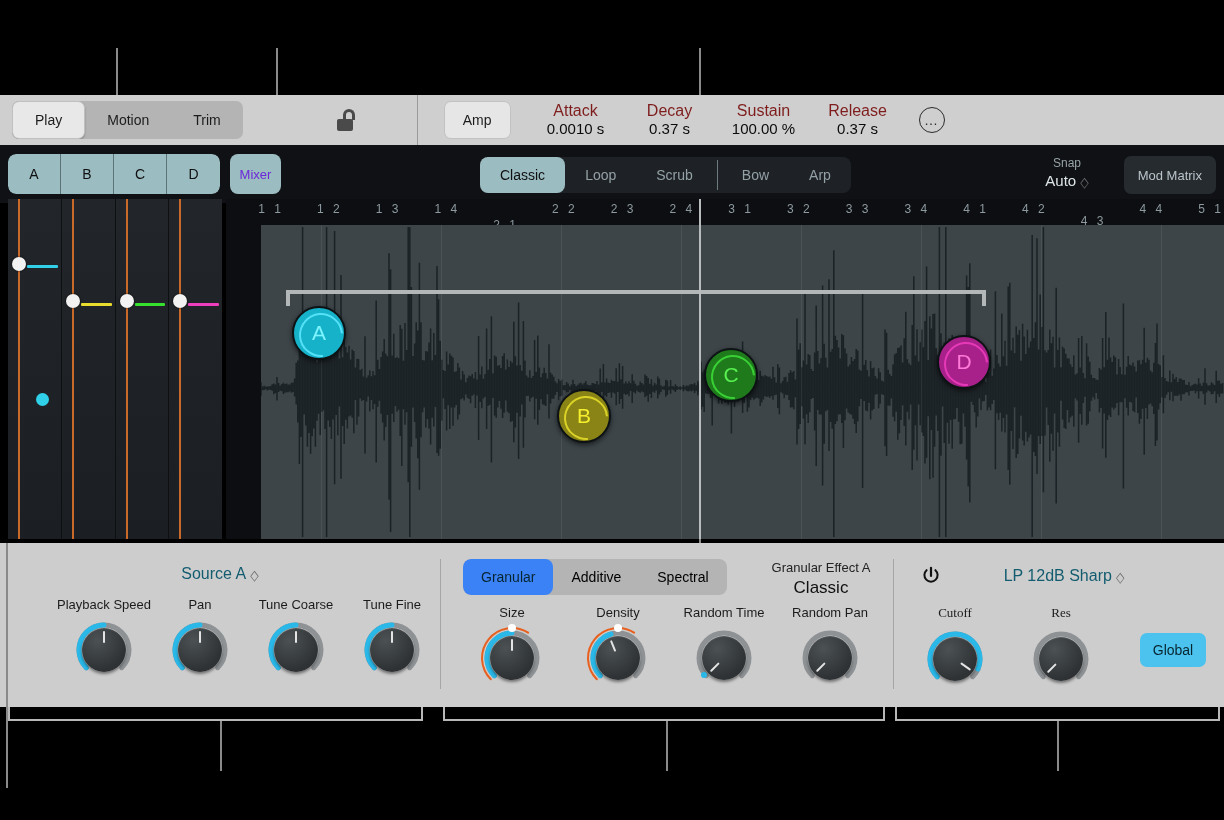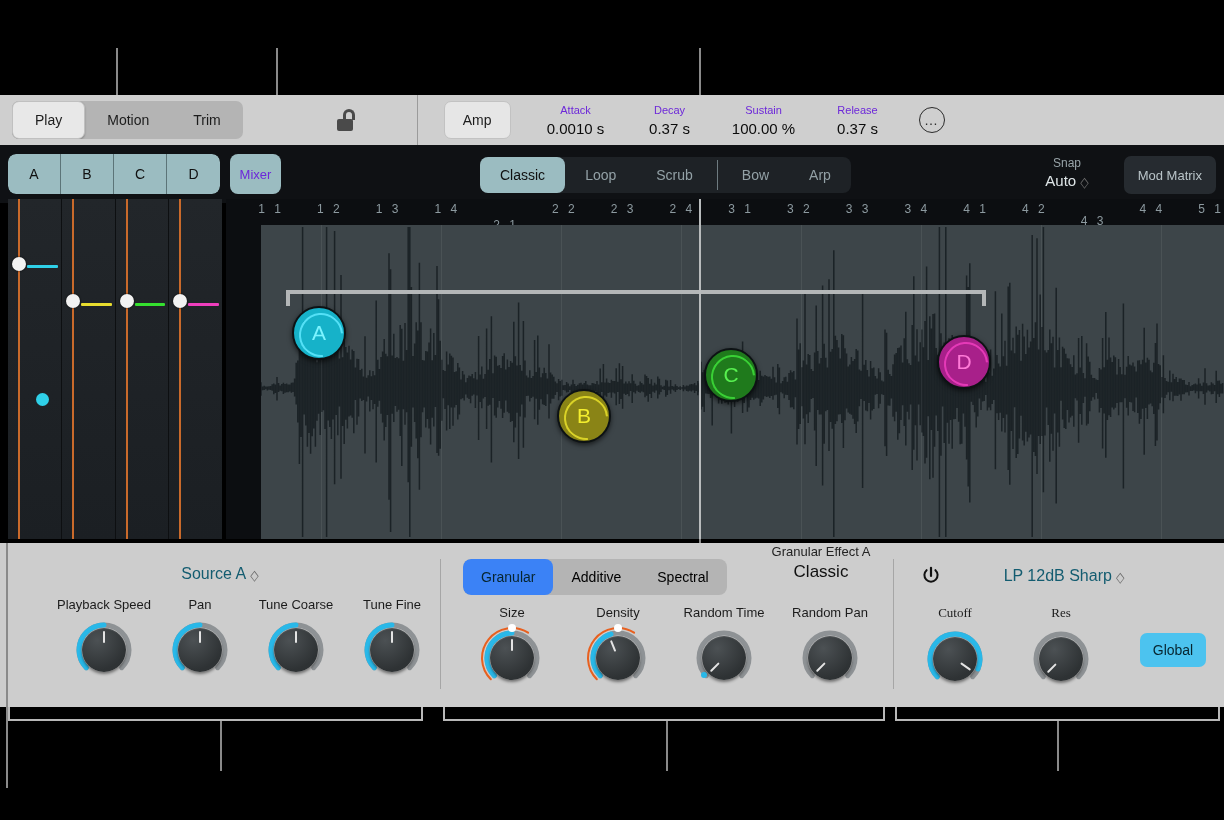--- a/index.html
+++ b/index.html
@@ -51,21 +51,21 @@
   .chev { display: inline-block; font-size: 11px; color: #6c6c6c; margin-left: 4px;
     transform: scaleY(1.3); }
 
   .amp-btn {
     margin-left: 26px; height: 38px; padding: 0 18px; display: flex;
     align-items: center; justify-content: center; font-size: 14px; color: #1c1c1c;
     background: #e6e6e6; border: 1px solid #c2c2c2; border-radius: 7px; cursor: pointer;
   }
   .adsr { display: flex; align-items: center; margin-left: 18px; }
   .adsr-cell { width: 94px; text-align: center; }
-  .adsr-lbl { font-size: 11px; color: #6d28d9; line-height: 17px; }
+  .adsr-lbl { font-size: 16px; color: #7f1d1d; line-height: 17px; }
   .adsr-val { font-size: 15px; color: #0b0b0b; line-height: 20px; }
   .more-btn {
     width: 26px; height: 26px; border: 1.6px solid #2b2b2b; border-radius: 50%;
     display: flex; align-items: center; justify-content: center; margin-left: 14px;
     font-size: 14px; color: #2b2b2b; letter-spacing: 1px; line-height: 6px; cursor: pointer;
   }
 
   
   .modebar {
     position: absolute; left: 0; top: 145px; width: 1224px; height: 58px;
@@ -196,21 +196,21 @@
   .gran-tabs {
     position: absolute; left: 22px; top: 16px; height: 36px;
     display: flex; background: #b4b4b4; border-radius: 8px; overflow: hidden;
   }
   .gt-btn {
     height: 36px; padding: 0 18px; display: flex; align-items: center;
     justify-content: center; font-size: 14px; color: #000000; cursor: pointer;
   }
   .gt-btn.active { background: #3b82f6; border-radius: 8px; color: #07252f; }
   .gran-eff {
-    position: absolute; left: 300px; top: 0; width: 160px; text-align: center;
+    position: absolute; left: 300px; top: 16px; width: 160px; text-align: center;
   }
   .ge-lbl { font-size: 13px; color: #232323; line-height: 18px; }
   .ge-val { font-size: 17px; color: #101010; line-height: 22px; }
 
   .power-icon {
     position: absolute; left: 26px; top: 22px; width: 22px; height: 22px;
     cursor: pointer;
   }
   .filt-title {
     position: absolute; left: 60px; top: 24px; width: 220px; text-align: center;

